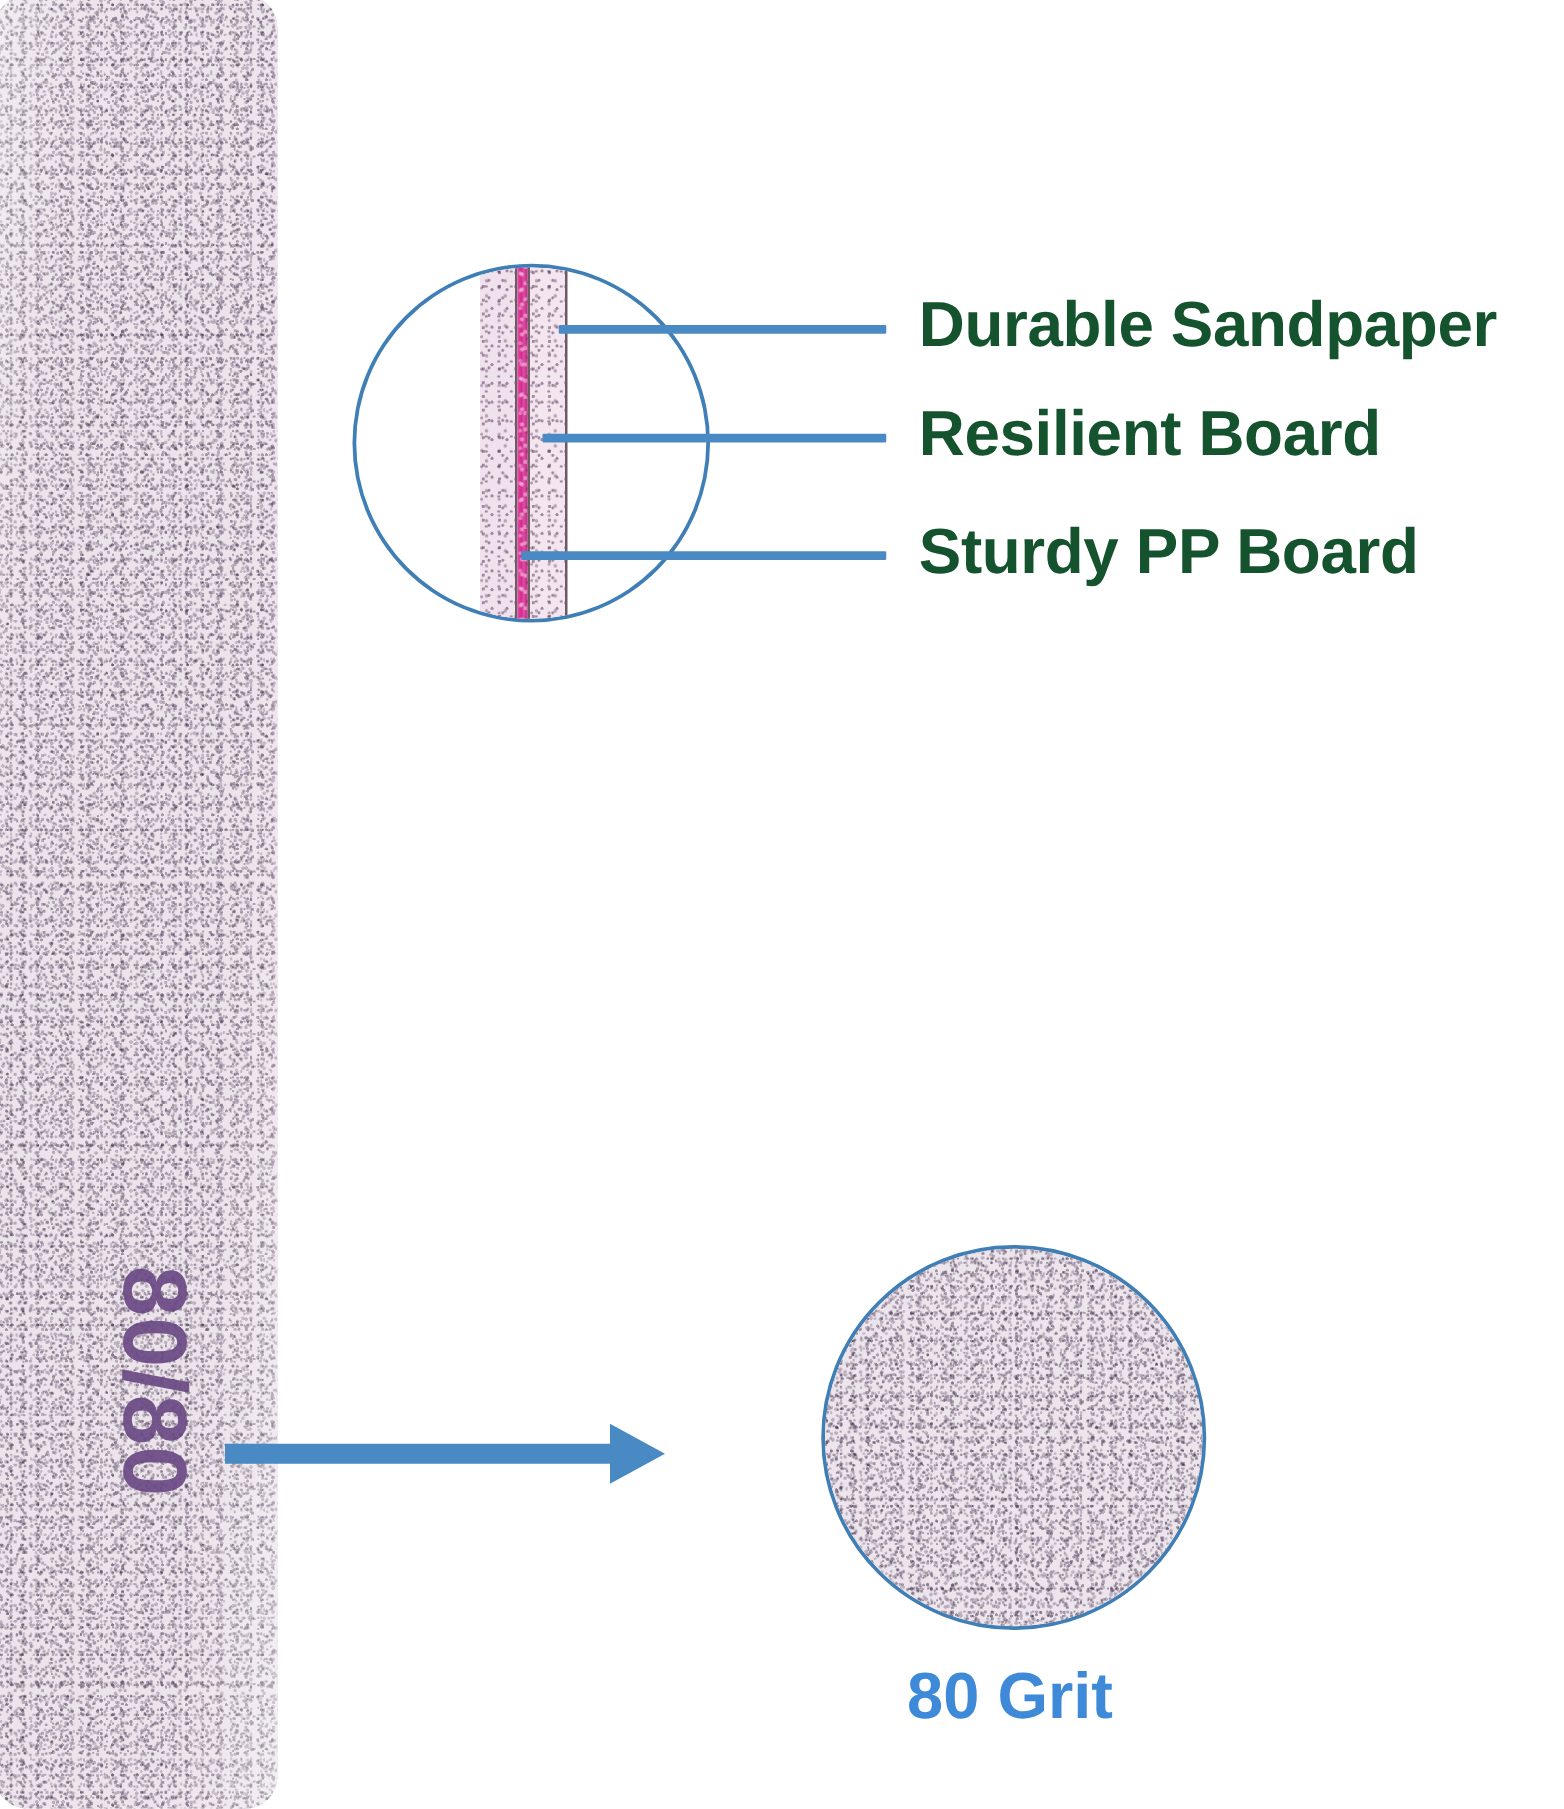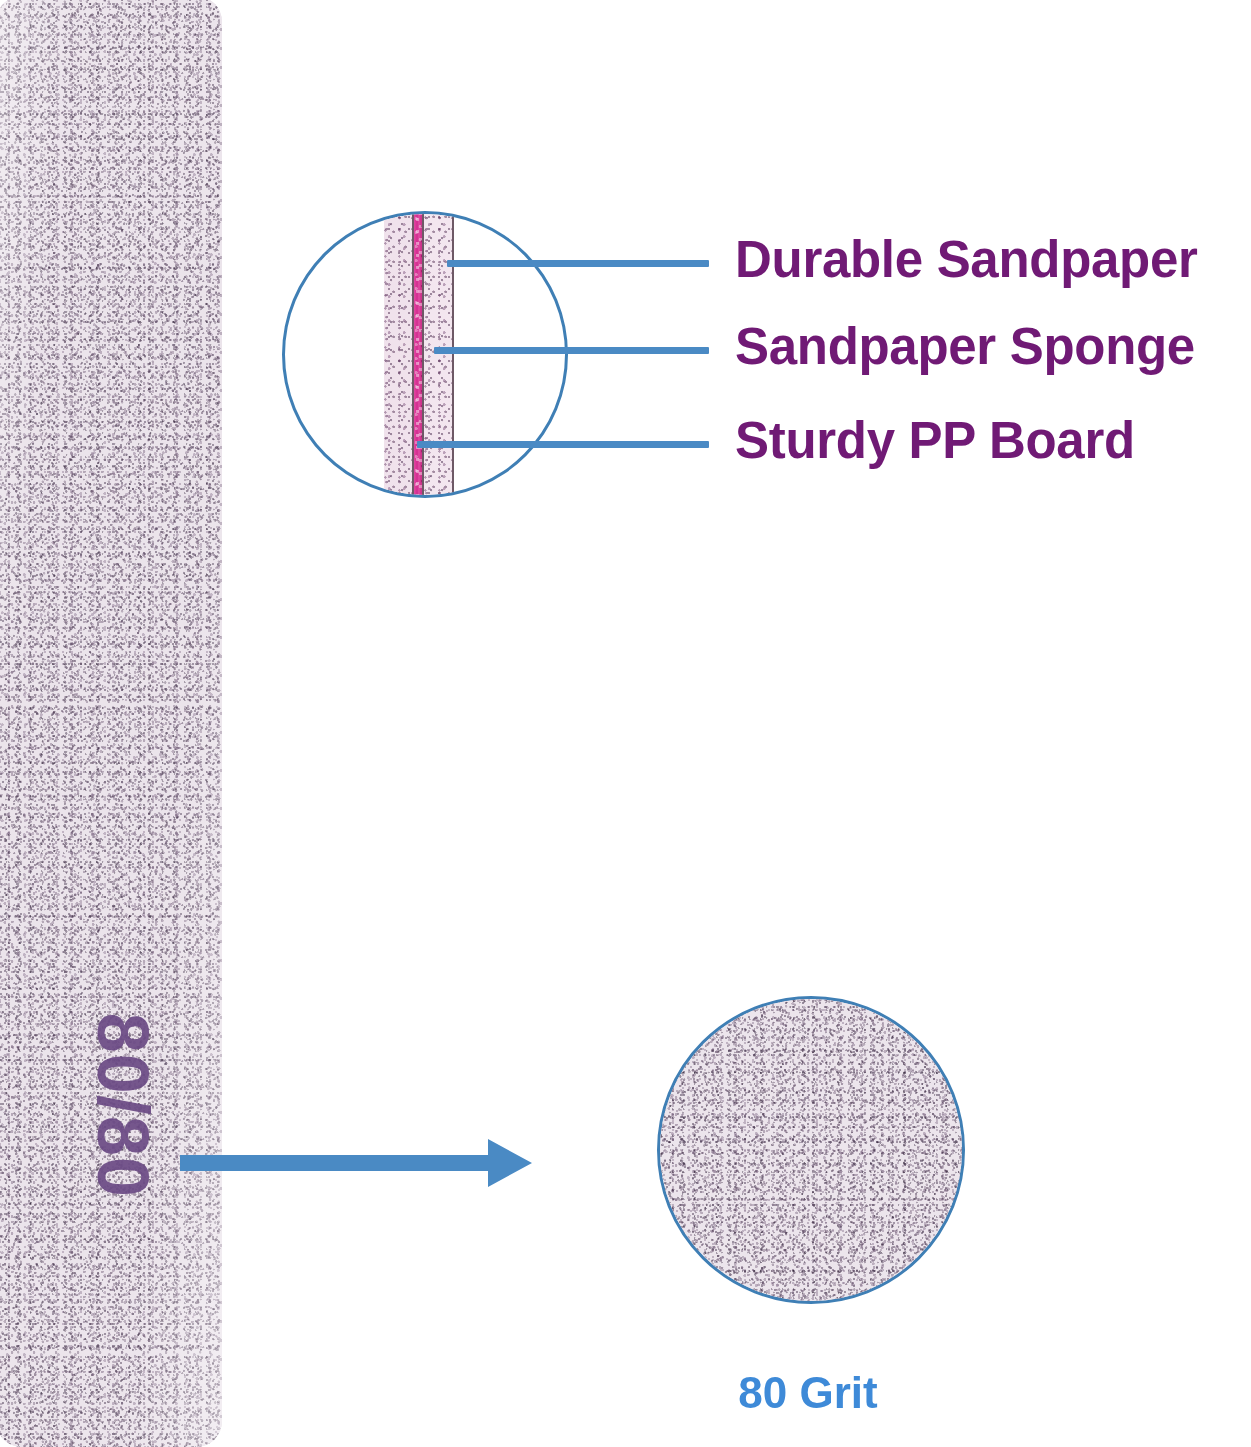--- a/index.html
+++ b/index.html
@@ -130,21 +130,21 @@
       radial-gradient(circle at 15% 90%, rgba(255,255,255,.35) 0 1.3px, transparent 1.8px);
     background-size:14px 12px, 12px 15px, 16px 13px, 13px 16px, 15px 14px;
   }
 
   
   .leader{position:absolute;height:7px;background:#4a8ac4;border-radius:1px;}
 
   
   .feature-label{
     position:absolute;left:735px;
-    color:#701a75;
+    color:#14532d;
     font-family:"Liberation Sans", sans-serif;
     font-weight:bold;
     font-size:51px;
     line-height:1;
     white-space:nowrap;
     letter-spacing:-.3px;
   }
 
   
   #grit-circle{
@@ -152,23 +152,23 @@
     border:3px solid #3f7fb5;border-radius:50%;overflow:hidden;
     background:#ece6ec;
   }
   #grit-circle .grit-tex{opacity:1;}
 
   
   #grit-arrow{position:absolute;left:180px;top:1132px;width:356px;height:62px;}
 
   
   #grit-caption{
-    position:absolute;left:608px;top:1371px;width:400px;text-align:center;
+    position:absolute;left:608px;top:1331px;width:400px;text-align:center;
     color:#3e8ad8;font-family:"Liberation Sans", sans-serif;
-    font-weight:bold;font-size:44px;line-height:1;white-space:nowrap;
+    font-weight:bold;font-size:52px;line-height:1;white-space:nowrap;
   }
 </style>
 </head>
 <body>
 
 <div id="stage">
 
   <div id="nail-file">
     <div class="grit-tex"></div>
     <div class="grit-tex fine"></div>
@@ -187,21 +187,21 @@
       <div class="cs-layer cs-paper right"></div>
       <div class="cs-layer cs-darkline"></div>
     </div>
   </div>
 
   <div class="leader" style="left:447px;top:260px;width:262px;"></div>
   <div class="leader" style="left:434px;top:347px;width:275px;"></div>
   <div class="leader" style="left:417px;top:441px;width:292px;"></div>
 
   <div class="feature-label" style="top:234px;">Durable Sandpaper</div>
-  <div class="feature-label" style="top:321px;">Sandpaper Sponge</div>
+  <div class="feature-label" style="top:321px;">Resilient Board</div>
   <div class="feature-label" style="top:415px;text-align:center;">Sturdy PP Board</div>
 
   <div id="grit-arrow">
     <svg width="356" height="62" viewBox="0 0 356 62" xmlns="http://www.w3.org/2000/svg">
       <path d="M0 23 L308 23 L308 7 L352 31 L308 55 L308 39 L0 39 Z" fill="#4a8ac4"></path>
     </svg>
   </div>
 
   <div id="grit-circle">
     <div class="grit-tex"></div>

